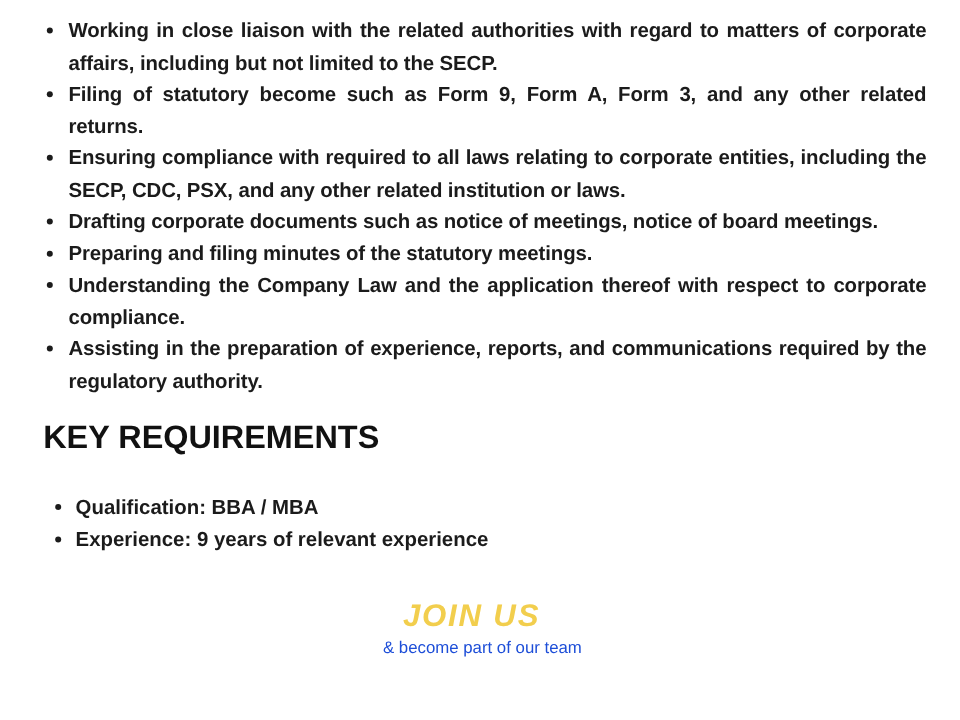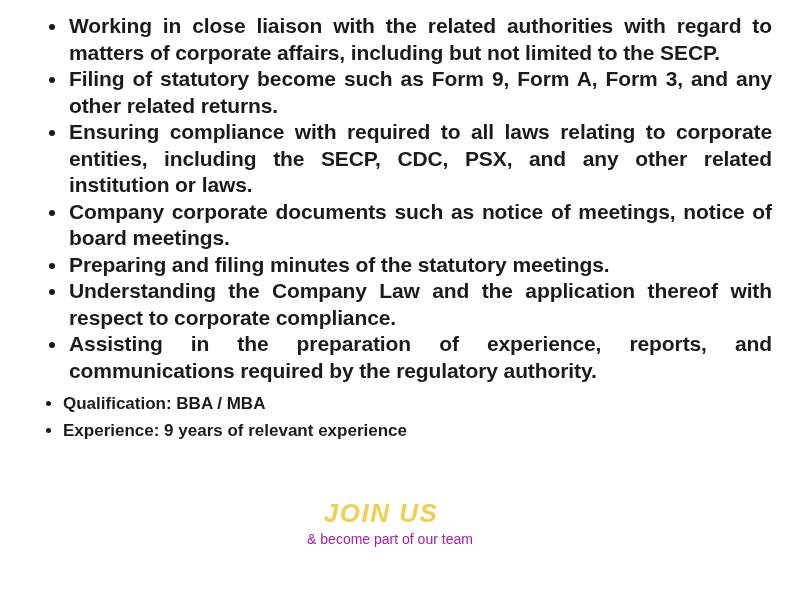--- a/index.html
+++ b/index.html
@@ -15,50 +15,49 @@
     overflow: hidden;
     font-family: "Liberation Sans", sans-serif;
     color: #1b1b1b;
   }
   ul.duties {
     margin: 13px 28px 0 40px;
     padding-left: 16px;
     list-style: disc;
   }
   ul.duties li {
-    font-size: 21px;
+    font-size: 17px;
     line-height: 26.5px;
     font-weight: bold;
     text-align: justify;
     letter-spacing: -0.1px;
     padding-left: 1px;
-    margin-left: 12px;
   }
   h2.req-heading {
     margin: 18px 0 0 36px;
     font-size: 27px;
     line-height: 30px;
     font-weight: 900;
     letter-spacing: 0;
     color: #111111;
   }
   ul.reqs {
-    margin: 6px 30px 0 42px;
+    margin: 30px 30px 0 42px;
     padding-left: 21px;
     list-style: disc;
   }
   ul.reqs li {
     font-size: 17px;
     line-height: 27px;
     font-weight: bold;
     color: #1b1b1b;
   }
   .footer {
     position: absolute;
-    left: 4px;
+    left: 16px;
     top: 498px;
     width: 754px;
     text-align: center;
   }
   .join-title {
     font-size: 26px;
     line-height: 30px;
     font-weight: bold;
     font-style: italic;
     letter-spacing: 1.5px;
@@ -73,30 +72,31 @@
 </style>
 </head>
 <body>
 
 <div class="page">
 
   <ul class="duties">
     <li>Working in close liaison with the related authorities with regard to matters of corporate affairs, including but not limited to the SECP.</li>
     <li>Filing of statutory become such as Form 9, Form A, Form 3, and any other related returns.</li>
     <li>Ensuring compliance with required to all laws relating to corporate entities, including the SECP, CDC, PSX, and any other related institution or laws.</li>
-    <li>Company corporate documents such as notice of meetings, notice of board meetings.</li>
+    <li>Drafting corporate documents such as notice of meetings, notice of board meetings.</li>
     <li>Preparing and filing minutes of the statutory meetings.</li>
     <li>Understanding the Company Law and the application thereof with respect to corporate compliance.</li>
     <li>Assisting in the preparation of experience, reports, and communications required by the regulatory authority.</li>
   </ul>
 
+  <h2 class="req-heading">KEY REQUIREMENTS</h2>
 
   <ul class="reqs">
     <li>Qualification: BBA / MBA</li>
     <li>Experience: 9 years of relevant experience</li>
   </ul>
 
   <div class="footer">
     <div class="join-title" style="color: rgb(242, 206, 77);">JOIN US</div>
-    <div class="join-subtitle" style="color: #a21caf; margin-left: 18px;">&amp; become part of our team</div>
+    <div class="join-subtitle" style="color: #1d4ed8; margin-left: 18px;">&amp; become part of our team</div>
   </div>
 
 </div>
 
 </body></html>

